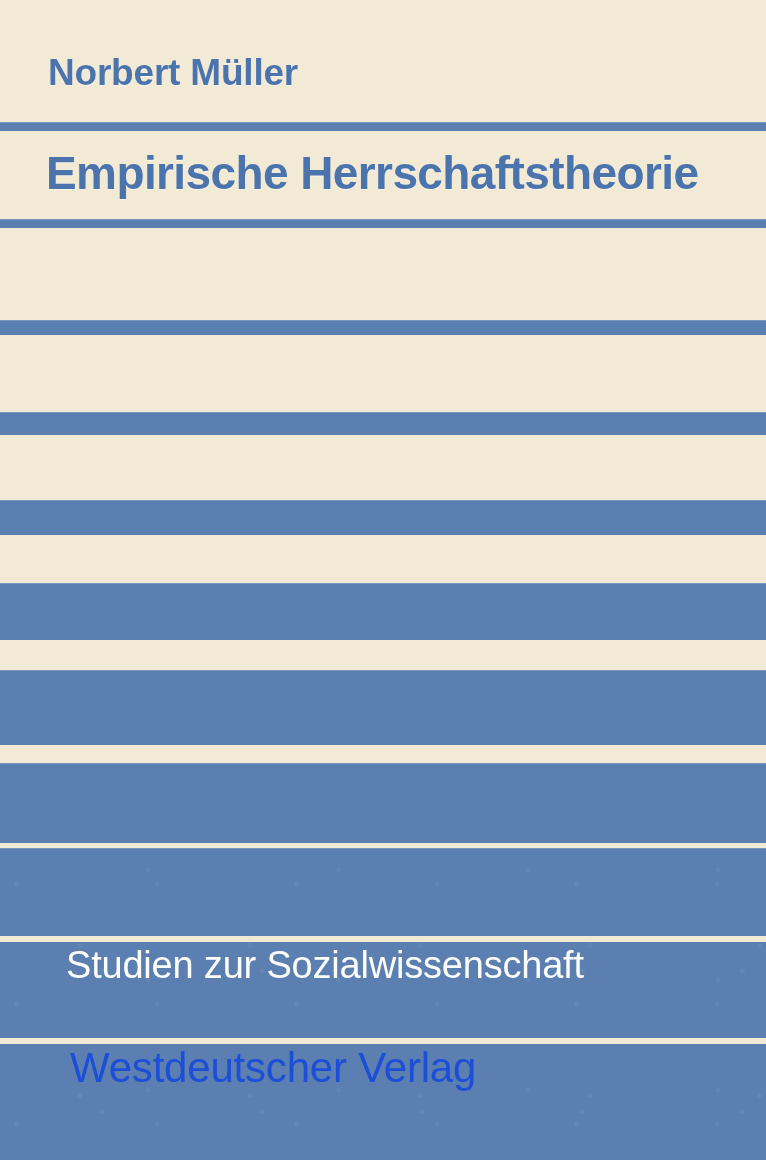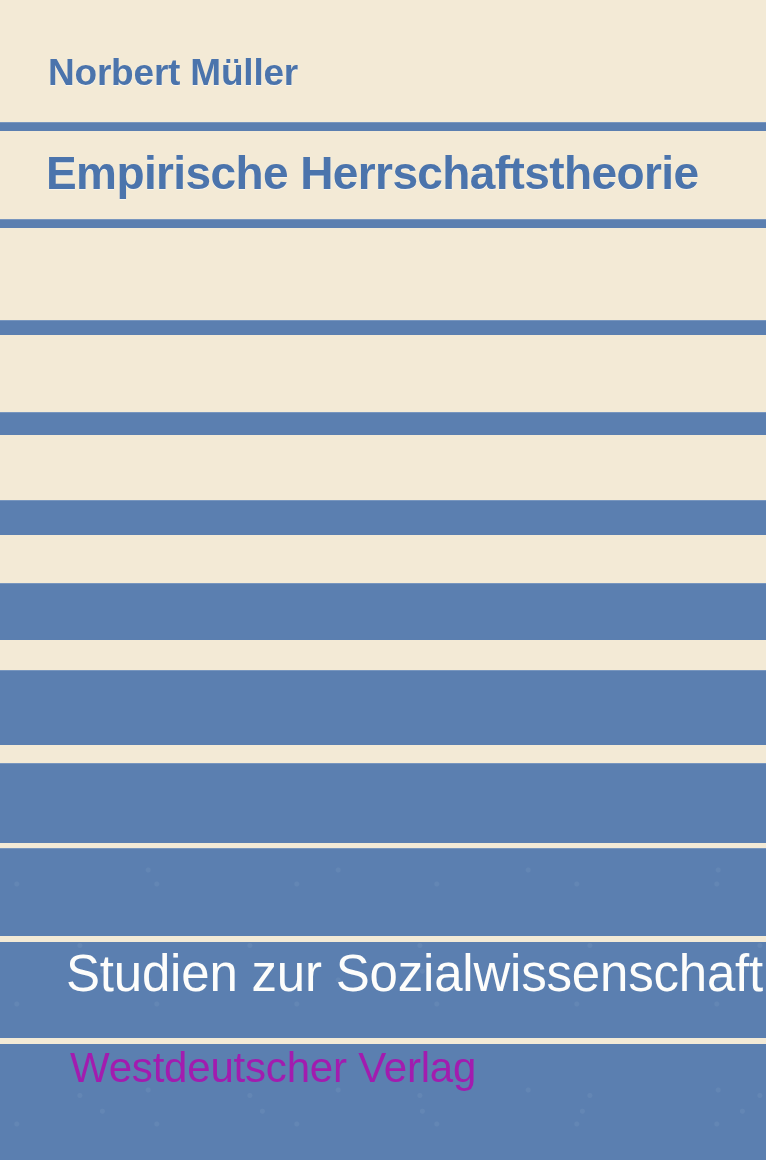--- a/index.html
+++ b/index.html
@@ -62,34 +62,34 @@
     font-weight: bold;
     letter-spacing: -0.6px;
     color: #4b74ac;
     white-space: nowrap;
     text-shadow: 0 1px 0 rgba(255,255,255,0.5);
   }
   .series {
     position: absolute;
     left: 66px;
     top: 944px;
-    font-size: 51px;
+    font-size: 38px;
     font-weight: normal;
     letter-spacing: -0.2px;
     color: #fdfdfb;
     white-space: nowrap;
   }
   .publisher {
     position: absolute;
     left: 70px;
     top: 1044px;
     font-size: 42px;
     font-weight: normal;
     letter-spacing: -0.2px;
-    color: #a21caf;
+    color: #1d4ed8;
     white-space: nowrap;
   }
 
   
   .texture {
     position: absolute;
     left: 0; right: 0;
     pointer-events: none;
     opacity: 0.05;
     background-image:

